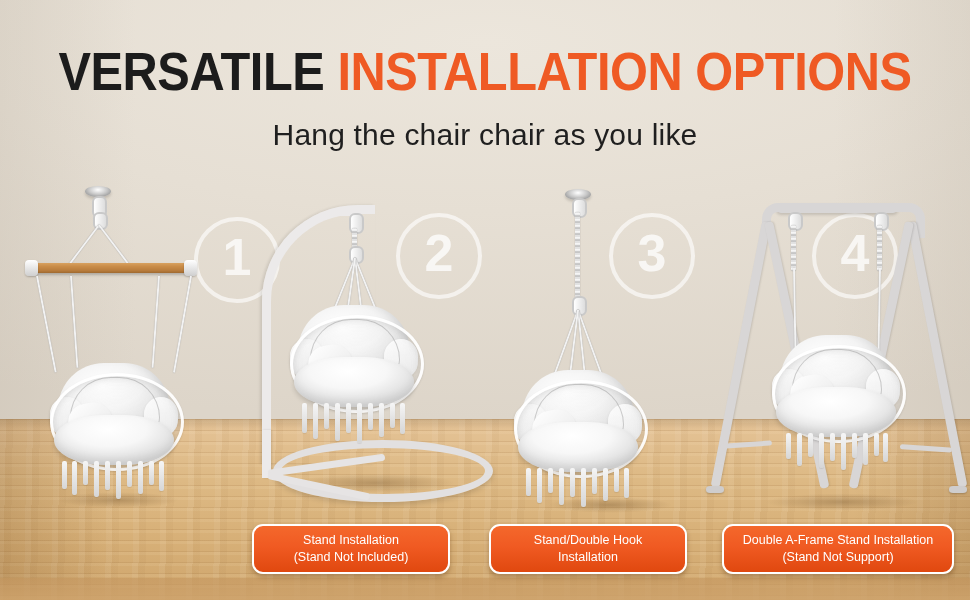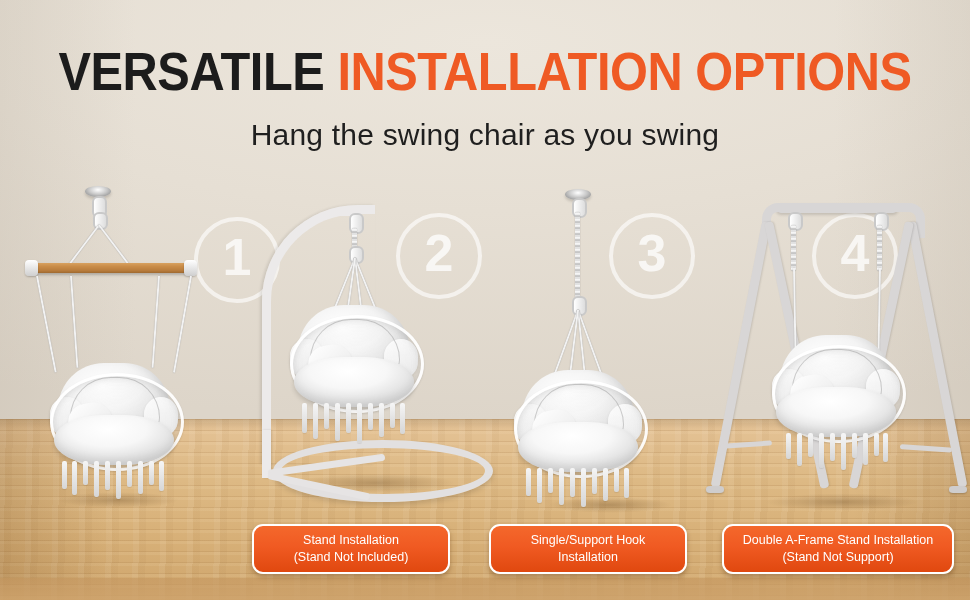--- a/index.html
+++ b/index.html
@@ -248,21 +248,21 @@
   <div class="wall-vignette"></div>
   <div class="floor"></div>
   <div class="floor-planks"></div>
   <div class="floor-grain"></div>
   <div class="floor-shade"></div>
   <div class="floor-bottomband"></div>
 
   <div class="headline">
     <span class="dark">VERSATILE</span><span>&nbsp;</span><span class="accent">INSTALLATION OPTIONS</span>
   </div>
-  <div class="subhead">Hang the swing chair as you swing</div>
+  <div class="subhead">Hang the chair chair as you like</div>
 
   <div class="wm" style="left:194px;top:217px;">1</div>
   <div class="wm" style="left:396px;top:213px;">2</div>
   <div class="wm" style="left:609px;top:213px;">3</div>
   <div class="wm" style="left:812px;top:213px;">4</div>
 
   <div class="scene" style="left:0;width:240px;">
     <div class="shadow" style="left:34px;top:489px;width:168px;height:22px;"></div>
 
     <div class="ceilplate" style="left:85px;top:186px;"></div>
@@ -427,18 +427,18 @@
         <i style="left:70px;height:25px;"></i>
           <i style="left:81px;height:32px;"></i>
         <i style="left:92px;height:23px;"></i>
           <i style="left:101px;height:29px;"></i>
       </div>
     </div>
   </div>
 
   <div class="badge" style="left:252px;top:524px;width:198px;height:50px;">Stand Installation
 (Stand Not Included)</div>
-  <div class="badge" style="left:489px;top:524px;width:198px;height:50px;">Single/Support Hook
+  <div class="badge" style="left:489px;top:524px;width:198px;height:50px;">Stand/Double Hook
 Installation</div>
   <div class="badge" style="left:722px;top:524px;width:232px;height:50px;">Double A-Frame Stand Installation
 (Stand Not Support)</div>
 
 </div>
 
 </body></html>

